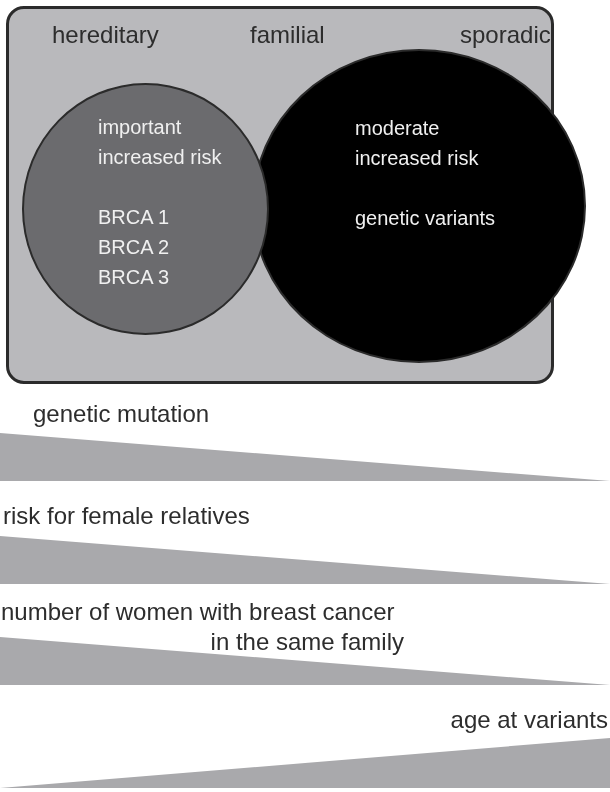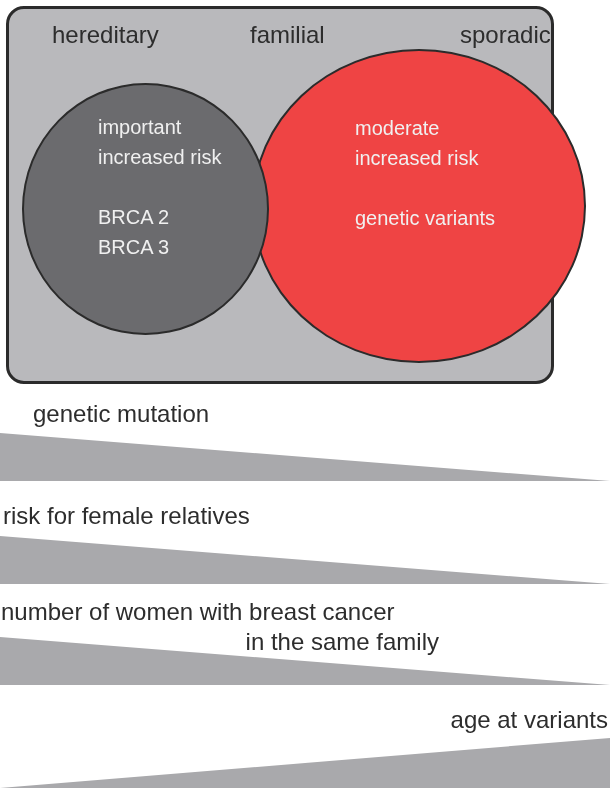--- a/index.html
+++ b/index.html
@@ -38,21 +38,21 @@
 
   .circle {
     position: absolute;
     box-sizing: border-box;
     border: 2px solid #2b2b2b;
     border-radius: 50%;
   }
   .circle-familial {
     left: 243px; top: 40px;
     width: 334px; height: 314px;
-    background: #ef4444;
+    background: #000000;
   }
   .circle-hereditary {
     left: 13px; top: 74px;
     width: 247px; height: 252px;
     background: #6b6b6e;
   }
   .circle-text {
     position: absolute;
     font-size: 20px;
     line-height: 30px;
@@ -67,21 +67,21 @@
   .trend-label {
     position: absolute;
     font-size: 24px;
     color: #2d2d2d;
     z-index: 2;
     white-space: nowrap;
   }
   .label-1  { left: 1px; top: 400px; margin-left: 32px; }
   .label-2  { left: 3px; top: 502px; text-align: right; }
   .label-3a { left: 1px; top: 598px; }
-  .label-3b { left: 0;   top: 628px; width: 404px; text-align: right; padding-left: 35px; }
+  .label-3b { left: 0;   top: 628px; width: 404px; text-align: right; }
   .label-4  { left: 0;   top: 706px; width: 608px; text-align: right; }
 
   .tri-svg {
     position: absolute;
     left: 0;
     z-index: 1;
     display: block;
   }
   .tri-1 { top: 432px; }
   .tri-2 { top: 535px; }
@@ -106,20 +106,21 @@
         <div class="spacer"></div>
         <div>genetic variants</div>
       </div>
     </div>
 
     <div class="circle circle-hereditary">
       <div class="circle-text hereditary-text">
         <div>important</div>
         <div>increased risk</div>
         <div class="spacer"></div>
+        <div>BRCA 1</div>
         <div>BRCA 2</div>
         <div>BRCA 3</div>
       </div>
     </div>
   </div>
 
   <div class="trend-label label-1">genetic mutation</div>
   <svg class="tri-svg tri-1" width="610" height="50" viewBox="0 0 610 50">
     <polygon class="tri" points="0,1 610,49 0,49"></polygon>
   </svg>

